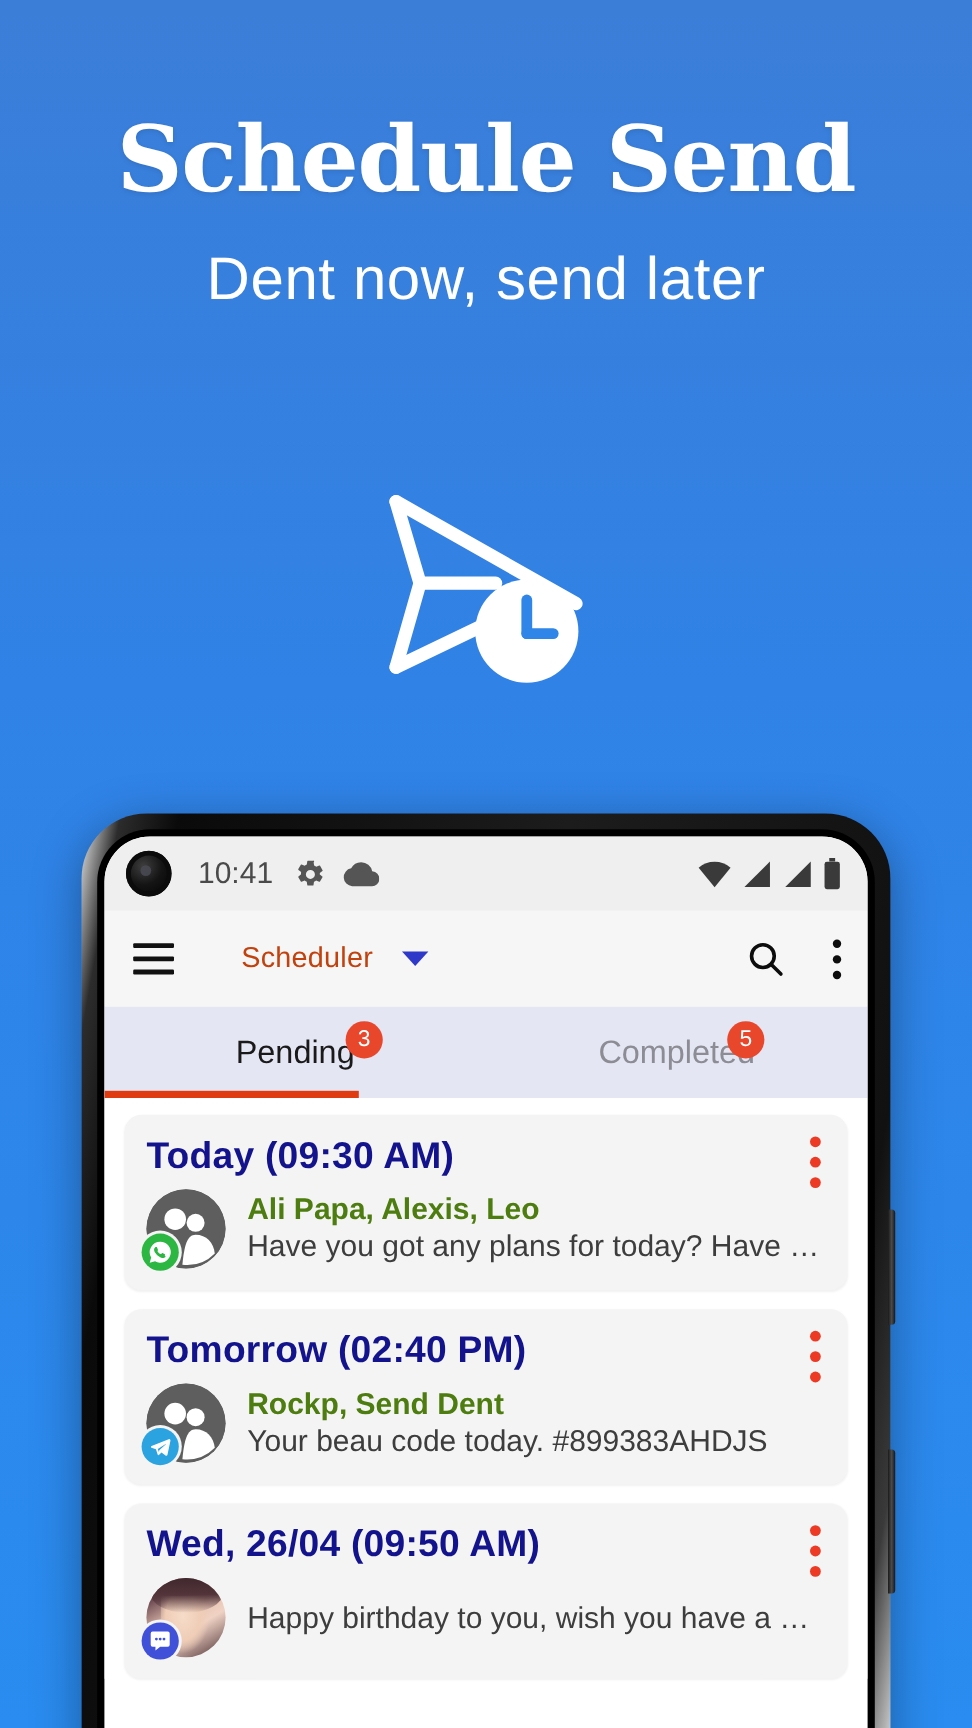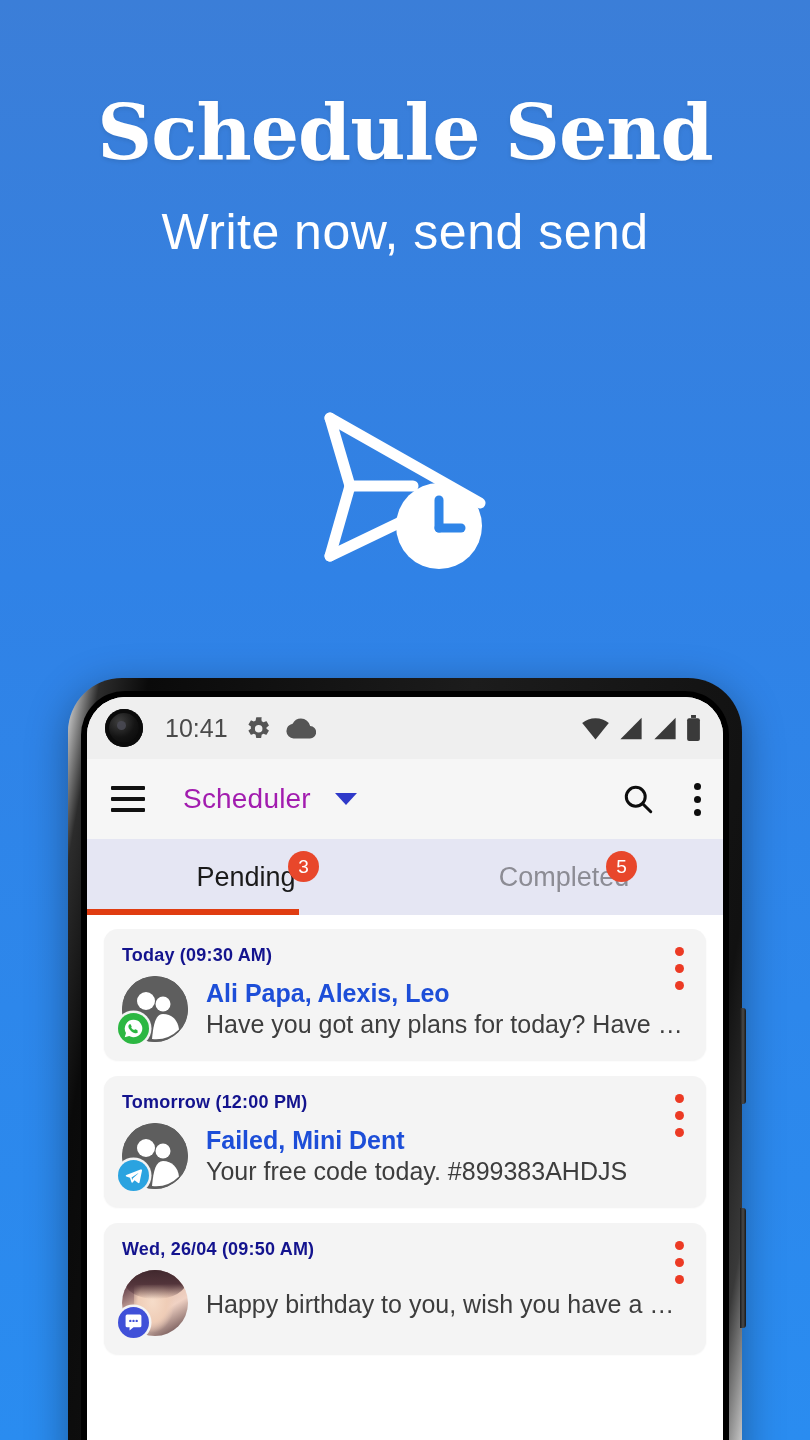--- a/index.html
+++ b/index.html
@@ -90,21 +90,21 @@
   .sb-right { margin-left:auto; display:flex; align-items:center; gap:8px; }
 
   
   .appbar {
     height:80px; background:#f6f6f6;
     display:flex; align-items:center; padding:0 22px 0 24px;
   }
   .hamburger { width:34px; display:flex; flex-direction:column; gap:7px; cursor:pointer; }
   .hamburger i { display:block; height:4px; background:#111; border-radius:1px; }
   .appbar-title {
-    margin-left:38px; font-size:28px; color:#a21caf; font-weight:400; letter-spacing:.2px;
+    margin-left:56px; font-size:24px; color:#c2410c; font-weight:400; letter-spacing:.2px;
   }
   .caret { margin-left:24px; width:0;height:0;border-left:11px solid transparent;border-right:11px solid transparent;border-top:12px solid #2f39c9; cursor:pointer;}
   .appbar-right { margin-left:auto; display:flex; align-items:center; gap:38px; }
   .kebab { display:flex; flex-direction:column; gap:6px; cursor:pointer; }
   .kebab i { width:7px; height:7px; border-radius:50%; background:#0d0d0d; display:block; }
 
   
   .tabs {
     height:76px; background:#e5e6f3; display:flex; position:relative;
   }
@@ -126,21 +126,21 @@
   }
 
   
   .list { padding:14px 17px 0 17px; background:#fff; }
   .card {
     background:#f4f4f4; border-radius:14px; margin-bottom:16px;
     padding:16px 18px 18px 18px; position:relative;
     box-shadow:0 1px 2px rgba(0,0,0,.06);
   }
   .card-title {
-    font-size:18px; font-weight:bold; color:#13138e; letter-spacing:.2px;
+    font-size:31px; font-weight:bold; color:#13138e; letter-spacing:.2px;
   }
   .card-body { display:flex; align-items:center; margin-top:10px; }
   .avatar-wrap { position:relative; width:66px; height:66px; flex:0 0 auto; }
   .avatar-group {
     width:66px; height:66px; border-radius:50%; background:#5e5e5e;
     display:block;
   }
   .avatar-photo {
     width:66px; height:66px; border-radius:50%; display:block;
     background:linear-gradient(150deg,#a88a8f 0%,#6d4a52 20%,#e8c5b4 48%,#f0d2c4 62%,#4a2f33 100%);
@@ -160,39 +160,39 @@
     width:31px; height:31px; border-radius:50%;
     display:flex; align-items:center; justify-content:center;
     box-shadow:0 0 0 2.5px #f4f4f4;
   }
   .badge-whatsapp { background:#2cb742; }
   .badge-telegram { background:#2aa3e0; }
   .badge-sms { background:#4050d8; }
 
   .card-text { margin-left:18px; min-width:0; flex:1; }
   .contact-names {
-    font-size:25px; font-weight:bold; color:#1d4ed8; white-space:nowrap;
+    font-size:25px; font-weight:bold; color:#4d7c0f; white-space:nowrap;
     overflow:hidden; text-overflow:ellipsis;
   }
   .msg-preview {
     font-size:25px; color:#3d3d3d; margin-top:2px;
     white-space:nowrap; overflow:hidden; text-overflow:ellipsis;
   }
   .card-kebab {
     position:absolute; right:22px; top:18px;
     display:flex; flex-direction:column; gap:8px; cursor:pointer;
   }
   .card-kebab i { width:9px; height:9px; border-radius:50%; background:#ec3a24; display:block; }
 </style>
 </head>
 <body>
 
 <div class="hero">
   <div class="hero-title">Schedule Send</div>
-  <div class="hero-sub">Write now, send send</div>
+  <div class="hero-sub">Dent now, send later</div>
 </div>
 
 <div class="logo-wrap">
   <svg width="176" height="178" viewBox="0 0 176 178">
     <g fill="none" stroke="#ffffff" stroke-width="11" stroke-linecap="round" stroke-linejoin="round">
       <path d="M13 20 L163 105"></path>
       <path d="M13 20 L33 88"></path>
       <path d="M33 88 L13 158"></path>
       <path d="M13 158 L88 122"></path>
       <path d="M33 88 L96 88"></path>
@@ -298,43 +298,43 @@
               </div>
             </div>
             <div class="card-text">
               <div class="contact-names">Ali Papa, Alexis, Leo</div>
               <div class="msg-preview">Have you got any plans for today? Have a ni…</div>
             </div>
           </div>
         </div>
 
         <div class="card">
-          <div class="card-title">Tomorrow (12:00 PM)</div>
+          <div class="card-title">Tomorrow (02:40 PM)</div>
           <div class="card-kebab">
               <i></i>
               <i></i>
               <i></i>
             </div>
           <div class="card-body">
             <div class="avatar-wrap">
               <svg class="avatar-group" viewBox="0 0 66 66">
                 <circle cx="33" cy="33" r="33" fill="#5e5e5e"></circle>
                 <circle cx="24" cy="25" r="9" fill="#ffffff"></circle>
                 <circle cx="41" cy="28" r="7.5" fill="#ffffff"></circle>
                 <path d="M41 38c9 0 15 6.5 16 15.5a33 33 0 0 1-27 9.5C31.5 47 34 38 41 38z" fill="#ffffff"></path>
               </svg>
               <div class="app-badge badge-telegram">
                 <svg width="19" height="19" viewBox="0 0 24 24">
                   <path fill="#ffffff" d="M21.6 4.1 2.9 11.3c-.9.35-.88 1.64.03 1.96l4.6 1.6 1.77 5.5c.22.68 1.08.87 1.57.35l2.5-2.6 4.6 3.4c.6.44 1.46.12 1.62-.62l3.2-15.1c.17-.8-.6-1.47-1.19-1.69zM9.5 14.4l8.3-5.2c.16-.1.32.12.19.25l-6.7 6.1c-.2.18-.33.43-.37.7l-.23 1.7-1.19-3.55z"></path>
                 </svg>
               </div>
             </div>
             <div class="card-text">
-              <div class="contact-names">Failed, Mini Dent</div>
-              <div class="msg-preview">Your free code today. #899383AHDJS</div>
+              <div class="contact-names">Rockp, Send Dent</div>
+              <div class="msg-preview">Your beau code today. #899383AHDJS</div>
             </div>
           </div>
         </div>
 
         <div class="card">
           <div class="card-title">Wed, 26/04 (09:50 AM)</div>
           <div class="card-kebab">
               <i></i>
               <i></i>
               <i></i>

